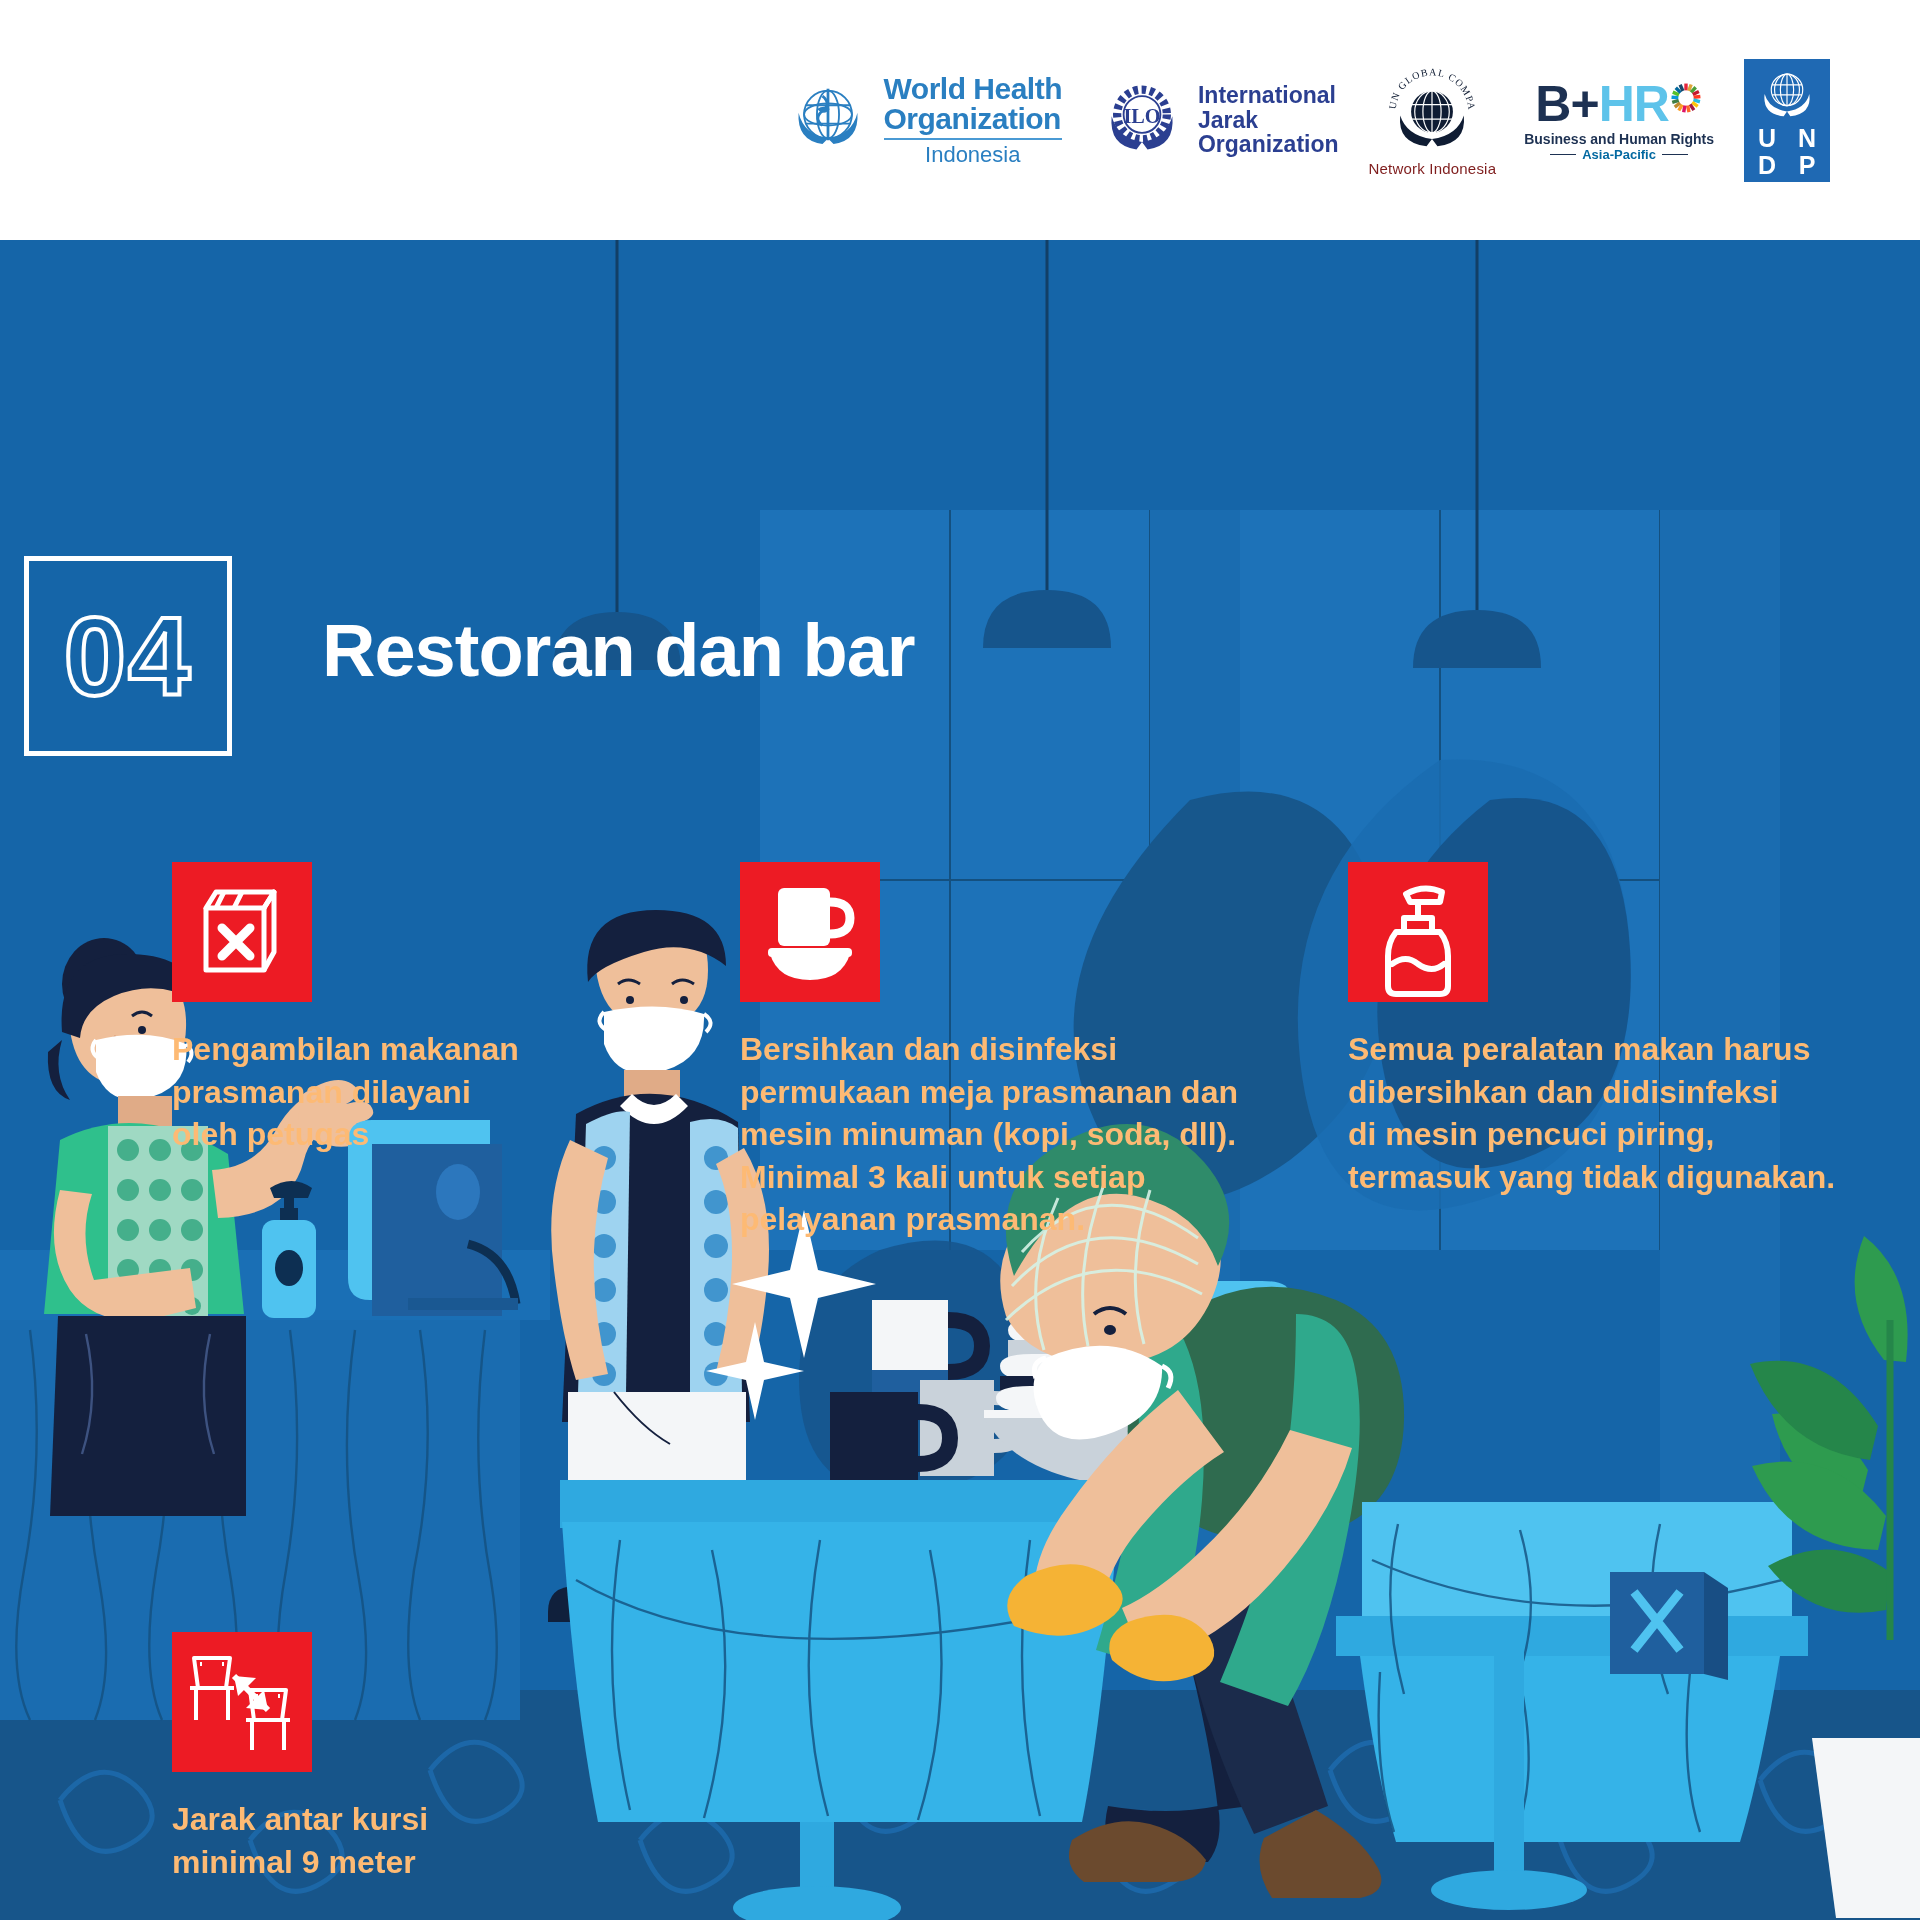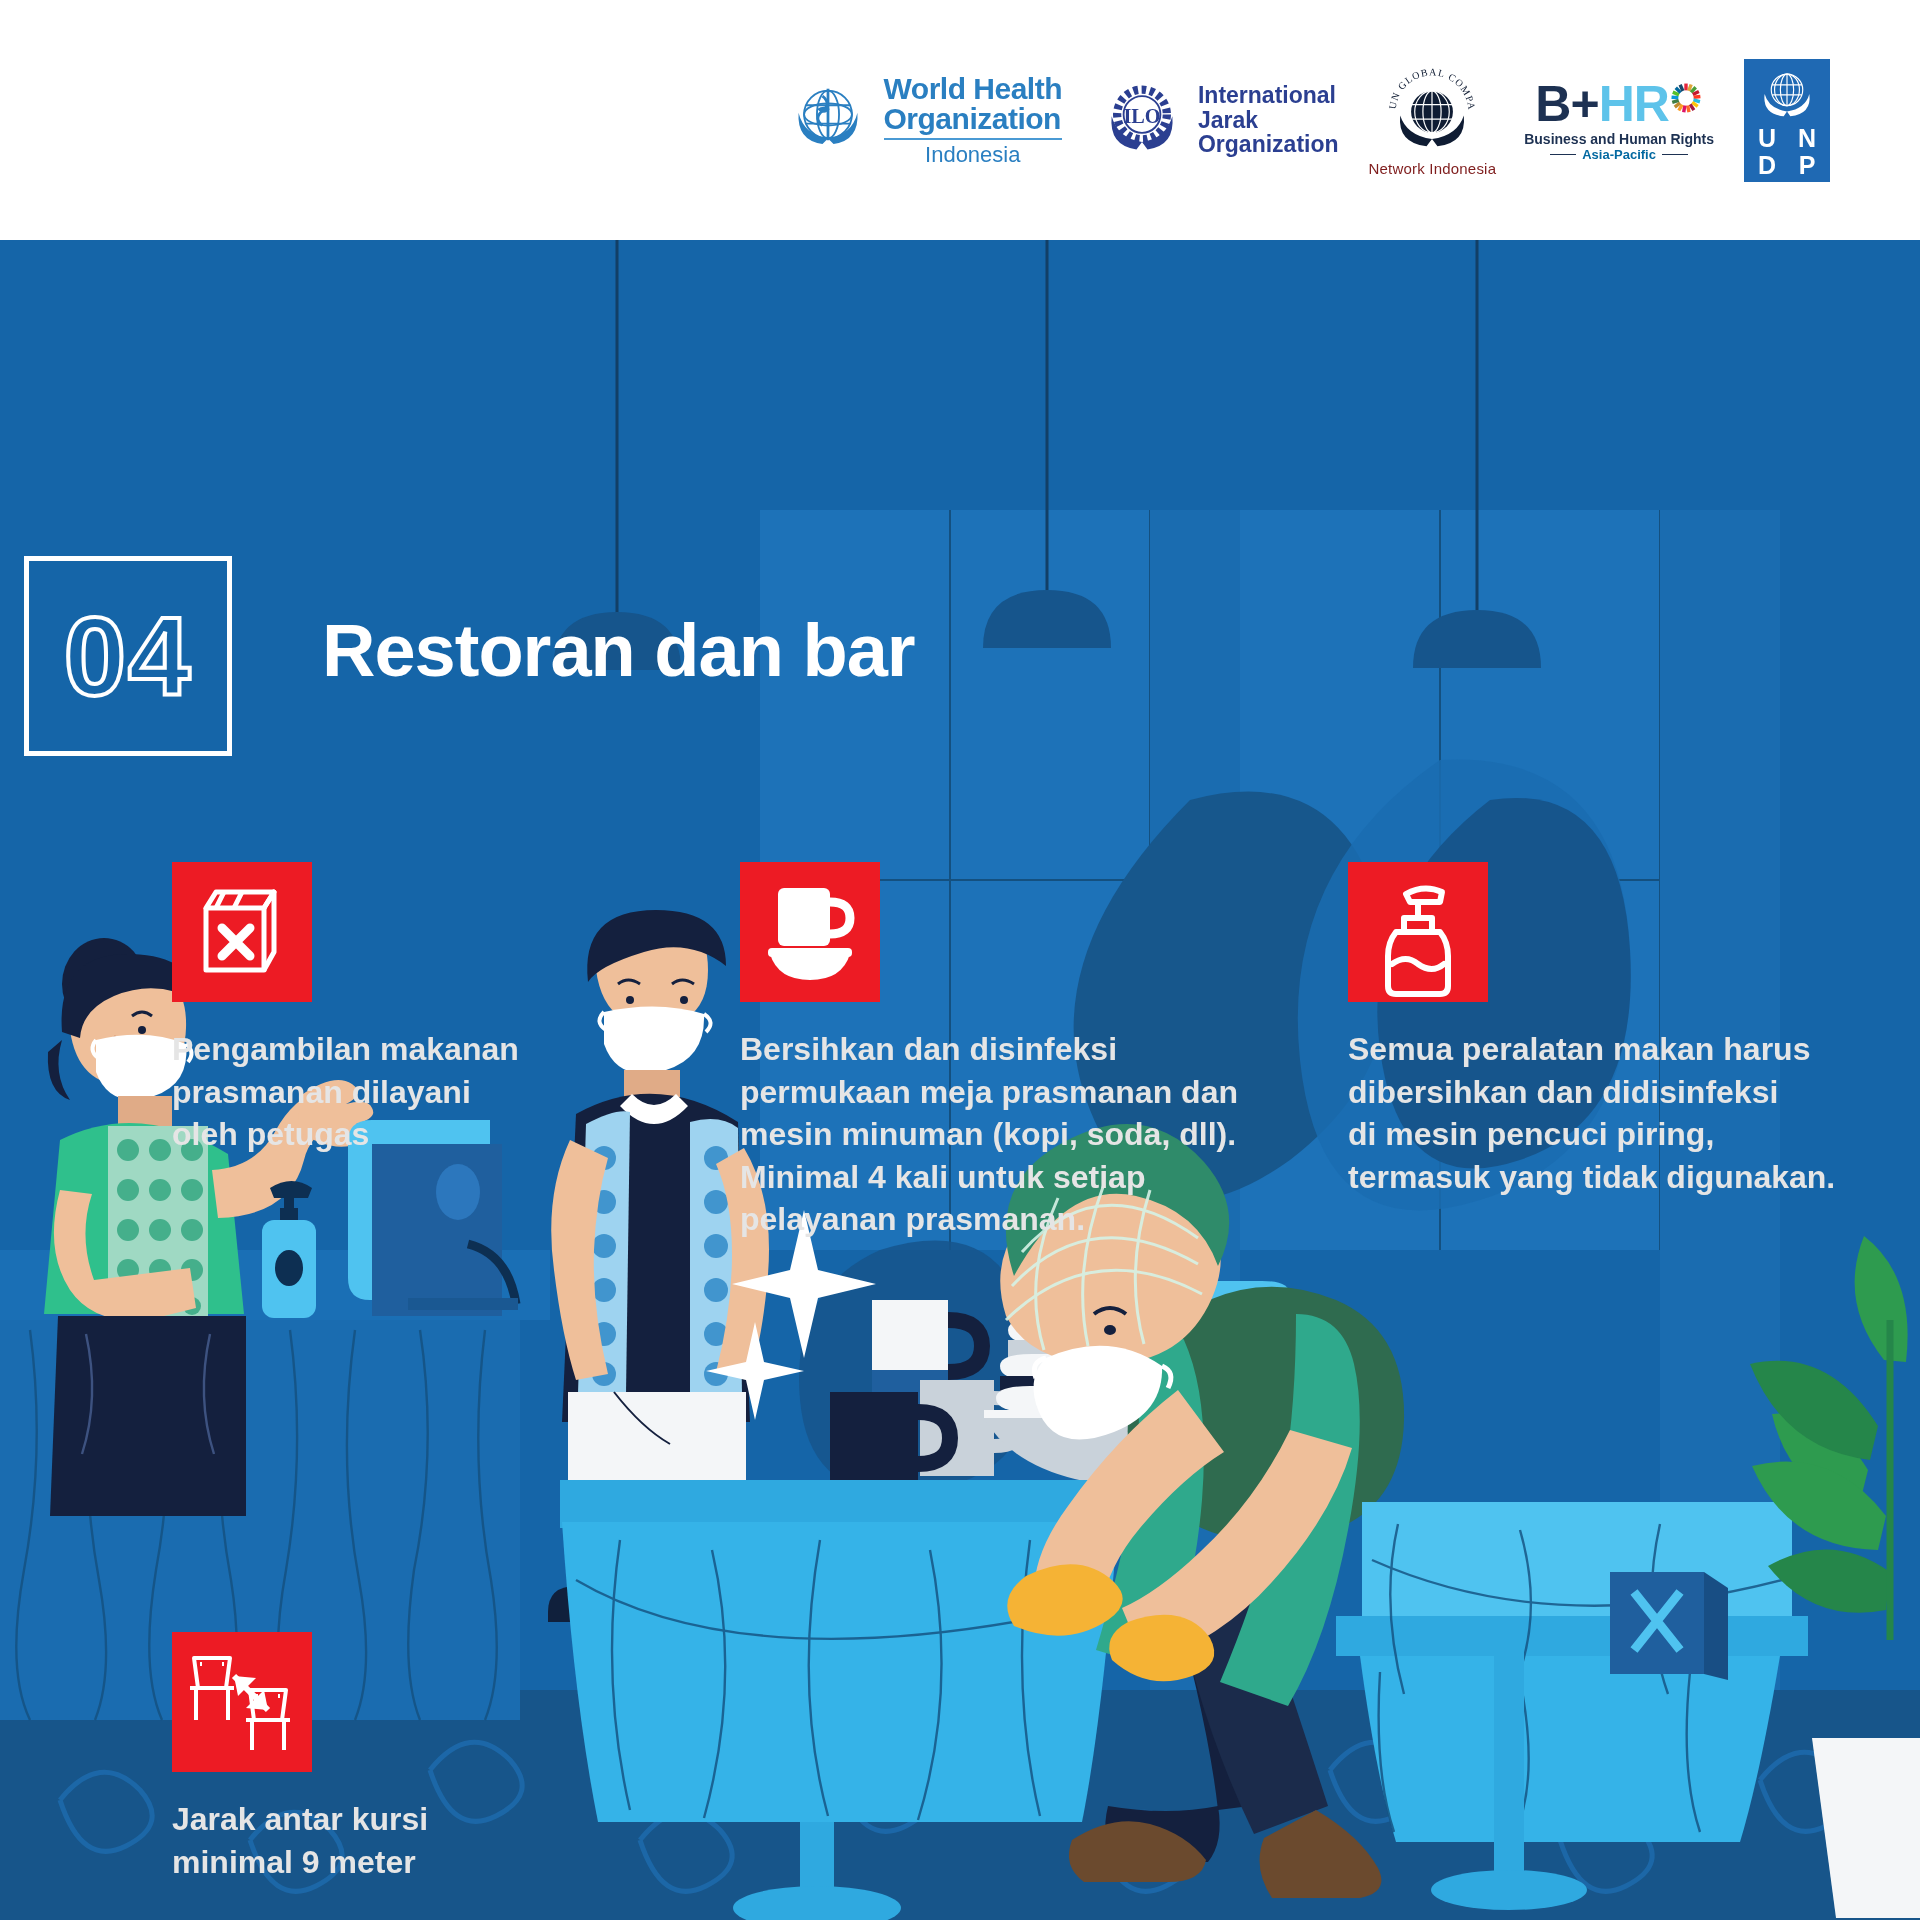--- a/index.html
+++ b/index.html
@@ -63,21 +63,21 @@
     letter-spacing:2px;
   }
   .title{
     position:absolute; left:322px; top:368px;
     color:#ffffff; font-size:74px; font-weight:bold; letter-spacing:-1px;
   }
 
   
   .tip{ position:absolute; }
   .tip-icon{ width:140px; height:140px; background:#ed1b24; position:relative; }
-  .tip-text{ color:#e5e5e5; font-size:32px; font-weight:bold; line-height:1.33; margin-top:26px; white-space:pre-line;}
+  .tip-text{ color:#fdba74; font-size:32px; font-weight:bold; line-height:1.33; margin-top:26px; white-space:pre-line;}
 
   #tip1{ left:172px; top:622px; width:430px; }
   #tip2{ left:740px; top:622px; width:580px; }
   #tip3{ left:1348px; top:622px; width:540px; }
   #tip4{ left:172px; top:1392px; width:420px; }
   svg.scene-svg{ position:absolute; left:0; top:0; }
 </style>
 </head>
 <body>
 
@@ -511,21 +511,21 @@
         <svg width="140" height="140" viewBox="0 0 140 140">
           <rect x="38" y="26" width="52" height="58" rx="6" fill="#fff"></rect>
           <path d="M90 40 q20 0 20 16 q0 16 -20 16" fill="none" stroke="#fff" stroke-width="9"></path>
           <path d="M30 92 h80 q-8 26 -40 26 q-32 0 -40 -26z" fill="#fff"></path>
           <rect x="28" y="86" width="84" height="9" rx="4" fill="#fff"></rect>
         </svg>
       </div>
       <div class="tip-text">Bersihkan dan disinfeksi
 permukaan meja prasmanan dan
 mesin minuman (kopi, soda, dll).
-Minimal 4 kali untuk setiap
+Minimal 3 kali untuk setiap
 pelayanan prasmanan.</div>
     </div>
 
     <div class="tip" id="tip3">
       <div class="tip-icon">
         <svg width="140" height="140" viewBox="0 0 140 140">
           <g fill="none" stroke="#fff" stroke-width="6" stroke-linejoin="round" stroke-linecap="round">
             <path d="M58 32 q18 -10 36 -2 l-2 10 h-30z"></path>
             <path d="M70 40 v16"></path>
             <path d="M56 56 h28 v14 h-28z"></path>

